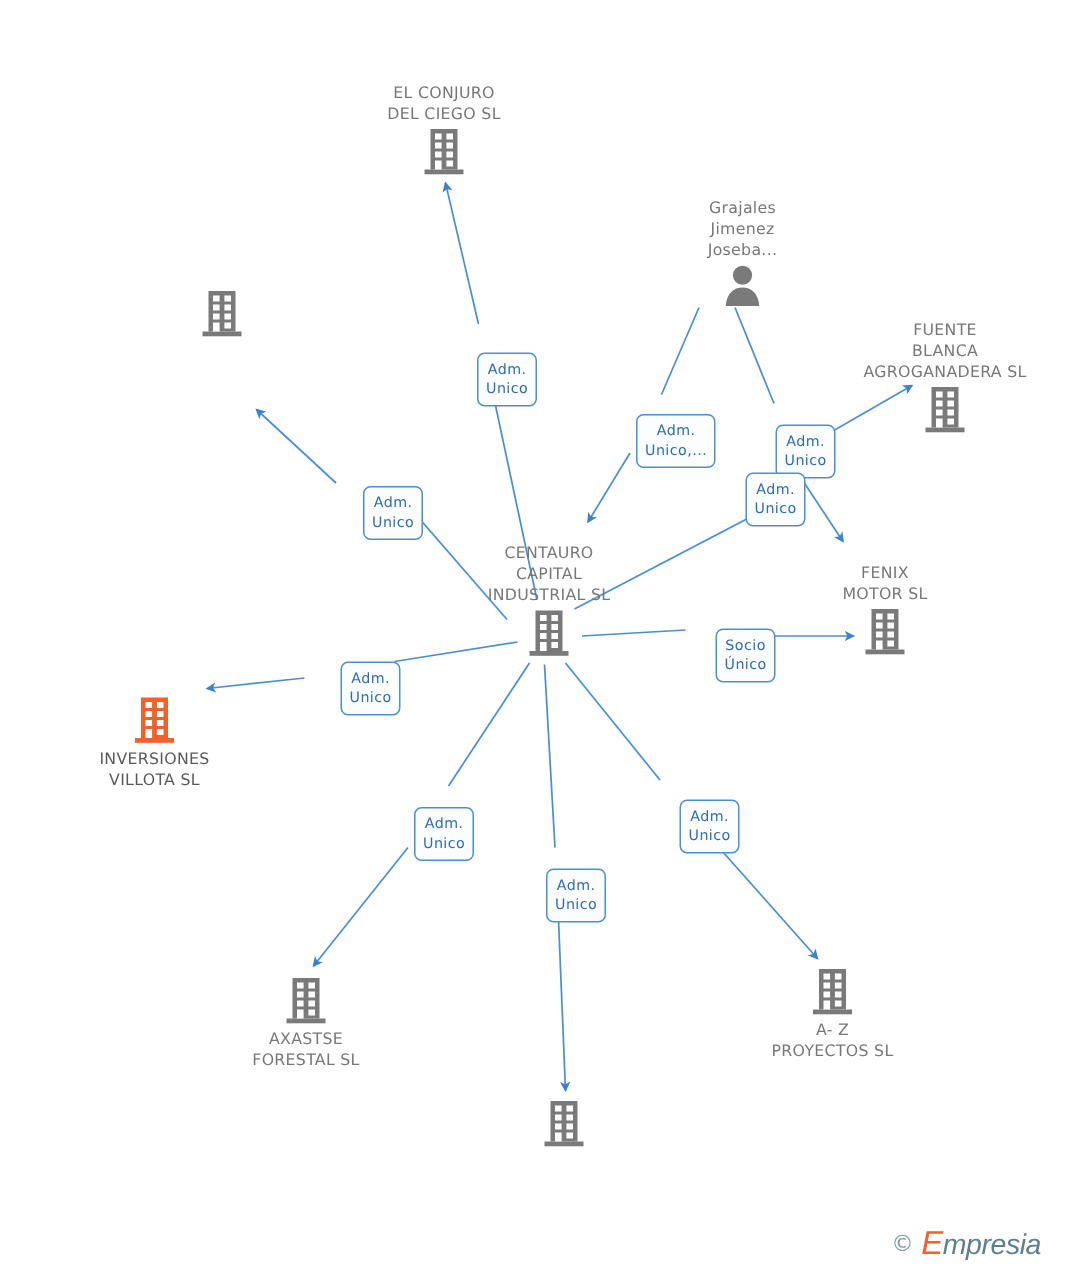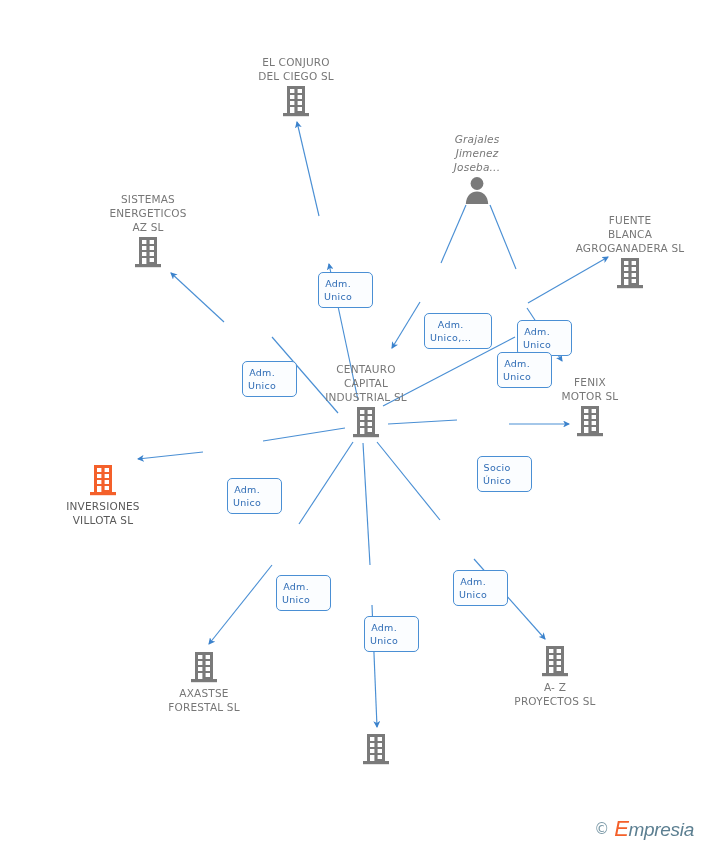--- a/index.html
+++ b/index.html
@@ -58,25 +58,24 @@
   .chip {
     position: absolute;
     box-sizing: border-box;
     border: 1.2px solid #4a8fd4;
     border-radius: 5px;
     background: #fbfdff;
     color: #2f6cb5;
     font-size: 9.5px;
     line-height: 13px;
     text-align: center;
-    padding: 4px 20px 4px 5px;
+    padding: 4px 5px 4px 5px;
     white-space: pre-line;
     letter-spacing: 0.3px;
     box-shadow: 0 0 0 0 rgba(0,0,0,0);
-    margin-top: 37px;
   }
   .watermark {
     position: absolute;
     right: 10px;
     bottom: 8px;
     display: flex;
     align-items: center;
     gap: 5px;
     font-size: 17px;
   }
@@ -154,39 +153,36 @@
               <rect x="9" y="11" width="4.4" height="4"></rect>
               <rect x="16.6" y="11" width="4.4" height="4"></rect>
               <rect x="9" y="17" width="4.4" height="4"></rect>
               <rect x="16.6" y="17" width="4.4" height="4"></rect>
               <rect x="9" y="23" width="4.4" height="6"></rect>
               <rect x="16.6" y="23" width="4.4" height="4"></rect>
             </g>
           </svg></span>
       </div>
       <div class="node above" style="left: 148px; top: 192px;">
-        <div class="label">SISTEMAS
-ENERGETICOS
-AZ SL</div>
-        <span class="glyph"><svg width="30" height="34" viewBox="0 0 30 34" aria-hidden="true">
-            <rect x="6" y="2" width="18" height="27" fill="#7a7a7a"></rect>
-            <rect x="2" y="29" width="26" height="3.2" fill="#7a7a7a"></rect>
-            <g fill="#ffffff">
-              <rect x="9" y="5" width="4.4" height="4"></rect>
-              <rect x="16.6" y="5" width="4.4" height="4"></rect>
-              <rect x="9" y="11" width="4.4" height="4"></rect>
-              <rect x="16.6" y="11" width="4.4" height="4"></rect>
-              <rect x="9" y="17" width="4.4" height="4"></rect>
-              <rect x="16.6" y="17" width="4.4" height="4"></rect>
-              <rect x="9" y="23" width="4.4" height="6"></rect>
-              <rect x="16.6" y="23" width="4.4" height="4"></rect>
-            </g>
-          </svg></span>
-      </div>
-      <div class="node above" style="left: 477px; top: 132px; font-style: italic;">
+        <span class="glyph"><svg width="30" height="34" viewBox="0 0 30 34" aria-hidden="true">
+            <rect x="6" y="2" width="18" height="27" fill="#7a7a7a"></rect>
+            <rect x="2" y="29" width="26" height="3.2" fill="#7a7a7a"></rect>
+            <g fill="#ffffff">
+              <rect x="9" y="5" width="4.4" height="4"></rect>
+              <rect x="16.6" y="5" width="4.4" height="4"></rect>
+              <rect x="9" y="11" width="4.4" height="4"></rect>
+              <rect x="16.6" y="11" width="4.4" height="4"></rect>
+              <rect x="9" y="17" width="4.4" height="4"></rect>
+              <rect x="16.6" y="17" width="4.4" height="4"></rect>
+              <rect x="9" y="23" width="4.4" height="6"></rect>
+              <rect x="16.6" y="23" width="4.4" height="4"></rect>
+            </g>
+          </svg></span>
+      </div>
+      <div class="node above" style="left: 495px; top: 132px;">
         <div class="label">Grajales
 Jimenez
 Joseba...</div>
         <span class="glyph"><svg width="30" height="30" viewBox="0 0 30 30" aria-hidden="true">
             <circle cx="15" cy="8.5" r="6.4" fill="#7a7a7a"></circle>
             <path d="M3.8 29 C 4.4 20.4 9.2 16.6 15 16.6 C 20.8 16.6 25.6 20.4 26.2 29 Z" fill="#7a7a7a"></path>
           </svg></span>
       </div>
       <div class="node above" style="left: 630px; top: 185px; margin-top: 28px;">
         <div class="label">FUENTE

